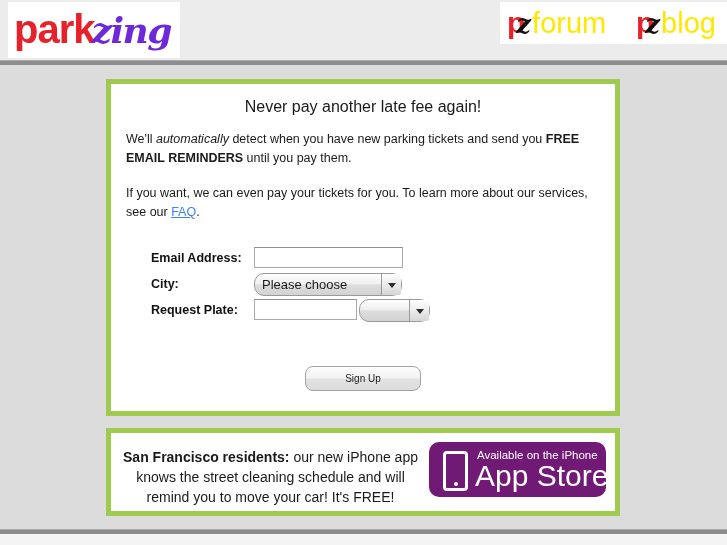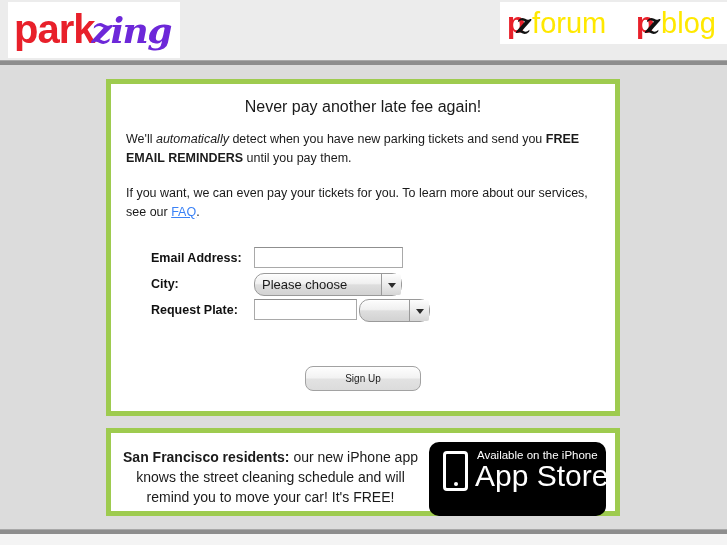--- a/index.html
+++ b/index.html
@@ -266,22 +266,22 @@
     text-align: center;
     font-size: 14px;
     line-height: 20px;
     color: #1a1a1a;
   }
   #app-store-badge {
     position: absolute;
     left: 318px;
     top: 9px;
     width: 177px;
-    height: 74px;
-    background: #000000;
+    height: 55px;
+    background: #701a75;
     border-radius: 10px;
   }
   #phone-glyph {
     position: absolute;
     left: 14px;
     top: 9px;
     width: 25px;
     height: 40px;
     border: 3px solid #ffffff;
     border-radius: 4px;

